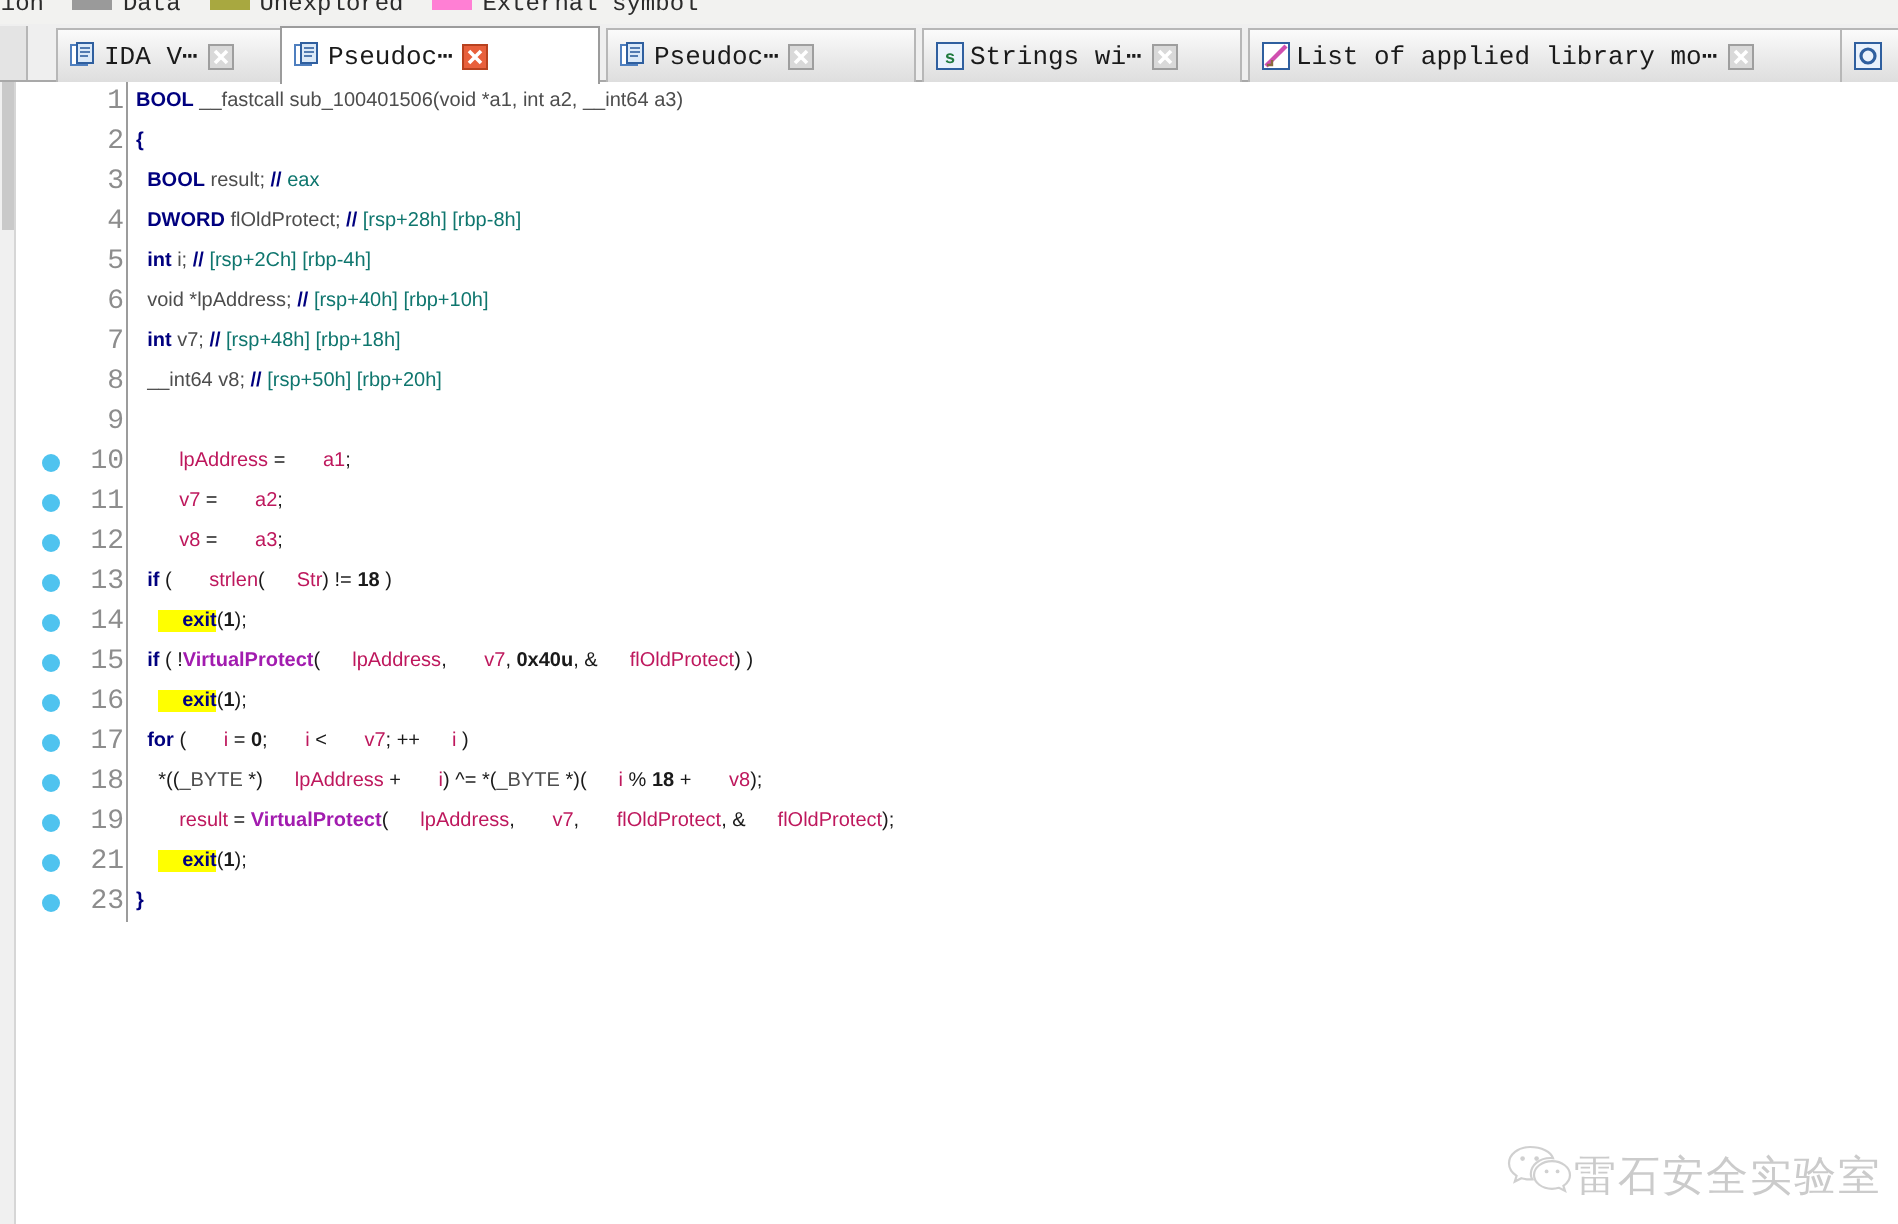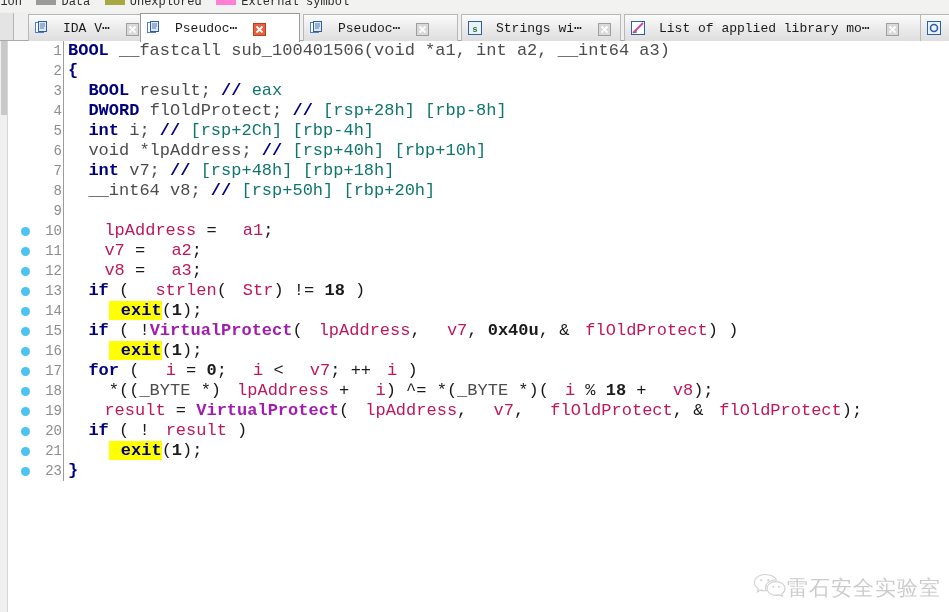--- a/index.html
+++ b/index.html
@@ -66,21 +66,21 @@
     position: absolute;
     top: 2px;
     height: 27px;
     box-sizing: border-box;
     background: linear-gradient(to bottom, #fbfbfb 0%, #eaeaea 55%, #dedede 100%);
     border: 1px solid #b7b7b7;
     border-bottom: none;
     display: flex;
     align-items: center;
     padding: 0 5px 0 6px;
-    gap: 14px;
+    gap: 3px;
     white-space: nowrap;
     overflow: hidden;
   }
   .tab.active {
     background: #ffffff;
     border-color: #9c9c9c;
     top: 1px;
     height: 29px;
     z-index: 5;
   }
@@ -153,22 +153,22 @@
   .bp-dot {
     position: absolute;
     left: 12px; top: 6px;
     width: 9px; height: 9px;
     border-radius: 50%;
     background: #4ec3ef;
   }
   .ctext {
     flex: 1 1 auto;
     padding-left: 4px;
-    font-family: Liberation Mono, monospace;
-    font-size: 17px;
+    font-family: Liberation Sans, sans-serif;
+    font-size: 10px;
     color: #3b3b8c;
     white-space: pre;
     overflow: hidden;
   }
 
   
   .t-kw    { color: #00007f; font-weight: bold; }   
   .t-type  { color: #00007f; font-weight: bold; }
   .t-plain { color: #4d4d4d; }                       
   .t-var   { color: #be185d; margin-left: 16px; }                       
@@ -332,21 +332,20 @@
       <div class="crow"><div class="gutter"><span class="bp-dot"></span><span>10</span></div><div class="ctext">  <span class="t-var">lpAddress</span> <span class="t-op">=</span> <span class="t-var">a1</span><span class="t-punct">;</span></div></div>
       <div class="crow"><div class="gutter"><span class="bp-dot"></span><span>11</span></div><div class="ctext">  <span class="t-var">v7</span> <span class="t-op">=</span> <span class="t-var">a2</span><span class="t-punct">;</span></div></div>
       <div class="crow"><div class="gutter"><span class="bp-dot"></span><span>12</span></div><div class="ctext">  <span class="t-var">v8</span> <span class="t-op">=</span> <span class="t-var">a3</span><span class="t-punct">;</span></div></div>
       <div class="crow"><div class="gutter"><span class="bp-dot"></span><span>13</span></div><div class="ctext">  <span class="t-kw">if</span> <span class="t-punct">(</span> <span class="t-var">strlen</span><span class="t-punct">(</span><span class="t-var">Str</span><span class="t-punct">)</span> <span class="t-op">!=</span> <span class="t-num">18</span> <span class="t-punct">)</span></div></div>
       <div class="crow"><div class="gutter"><span class="bp-dot"></span><span>14</span></div><div class="ctext">    <span class="t-hl">exit</span><span class="t-punct">(</span><span class="t-num">1</span><span class="t-punct">);</span></div></div>
       <div class="crow"><div class="gutter"><span class="bp-dot"></span><span>15</span></div><div class="ctext">  <span class="t-kw">if</span> <span class="t-punct">(</span> <span class="t-op">!</span><span class="t-fn">VirtualProtect</span><span class="t-punct">(</span><span class="t-var">lpAddress</span><span class="t-punct">,</span> <span class="t-var">v7</span><span class="t-punct">,</span> <span class="t-num">0x40u</span><span class="t-punct">,</span> <span class="t-op">&amp;</span><span class="t-var">flOldProtect</span><span class="t-punct">)</span> <span class="t-punct">)</span></div></div>
       <div class="crow"><div class="gutter"><span class="bp-dot"></span><span>16</span></div><div class="ctext">    <span class="t-hl">exit</span><span class="t-punct">(</span><span class="t-num">1</span><span class="t-punct">);</span></div></div>
       <div class="crow"><div class="gutter"><span class="bp-dot"></span><span>17</span></div><div class="ctext">  <span class="t-kw">for</span> <span class="t-punct">(</span> <span class="t-var">i</span> <span class="t-op">=</span> <span class="t-num">0</span><span class="t-punct">;</span> <span class="t-var">i</span> <span class="t-op">&lt;</span> <span class="t-var">v7</span><span class="t-punct">;</span> <span class="t-op">++</span><span class="t-var">i</span> <span class="t-punct">)</span></div></div>
       <div class="crow"><div class="gutter"><span class="bp-dot"></span><span>18</span></div><div class="ctext">    <span class="t-op">*</span><span class="t-punct">((</span><span class="t-sym">_BYTE</span> <span class="t-op">*</span><span class="t-punct">)</span><span class="t-var">lpAddress</span> <span class="t-op">+</span> <span class="t-var">i</span><span class="t-punct">)</span> <span class="t-op">^=</span> <span class="t-op">*</span><span class="t-punct">(</span><span class="t-sym">_BYTE</span> <span class="t-op">*</span><span class="t-punct">)(</span><span class="t-var">i</span> <span class="t-op">%</span> <span class="t-num">18</span> <span class="t-op">+</span> <span class="t-var">v8</span><span class="t-punct">);</span></div></div>
       <div class="crow"><div class="gutter"><span class="bp-dot"></span><span>19</span></div><div class="ctext">  <span class="t-var">result</span> <span class="t-op">=</span> <span class="t-fn">VirtualProtect</span><span class="t-punct">(</span><span class="t-var">lpAddress</span><span class="t-punct">,</span> <span class="t-var">v7</span><span class="t-punct">,</span> <span class="t-var">flOldProtect</span><span class="t-punct">,</span> <span class="t-op">&amp;</span><span class="t-var">flOldProtect</span><span class="t-punct">);</span></div></div>
-      <div class="crow"><div class="gutter"><span class="bp-dot"></span><span>20</span></div><div class="ctext">  <span class="t-kw">if</span> <span class="t-punct">(</span> <span class="t-op">!</span><span class="t-var">result</span> <span class="t-punct">)</span></div></div>
       <div class="crow"><div class="gutter"><span class="bp-dot"></span><span>21</span></div><div class="ctext">    <span class="t-hl">exit</span><span class="t-punct">(</span><span class="t-num">1</span><span class="t-punct">);</span></div></div>
       <div class="crow"><div class="gutter"><span class="bp-dot"></span><span>23</span></div><div class="ctext"><span class="t-kw">}</span></div></div>
     </div>
 </div>
 
 <div class="watermark">
   <span>
     <svg viewBox="0 0 34 28" width="34" height="28">
       <path d="M12 2.5 C6 2.5 1.5 6.2 1.5 10.6 c0 2.5 1.5 4.8 3.8 6.3 l-0.9 2.9 3.3 -1.7
                c1.3 0.4 2.7 0.6 4.3 0.6 0.4 0 0.8 0 1.2 -0.05

